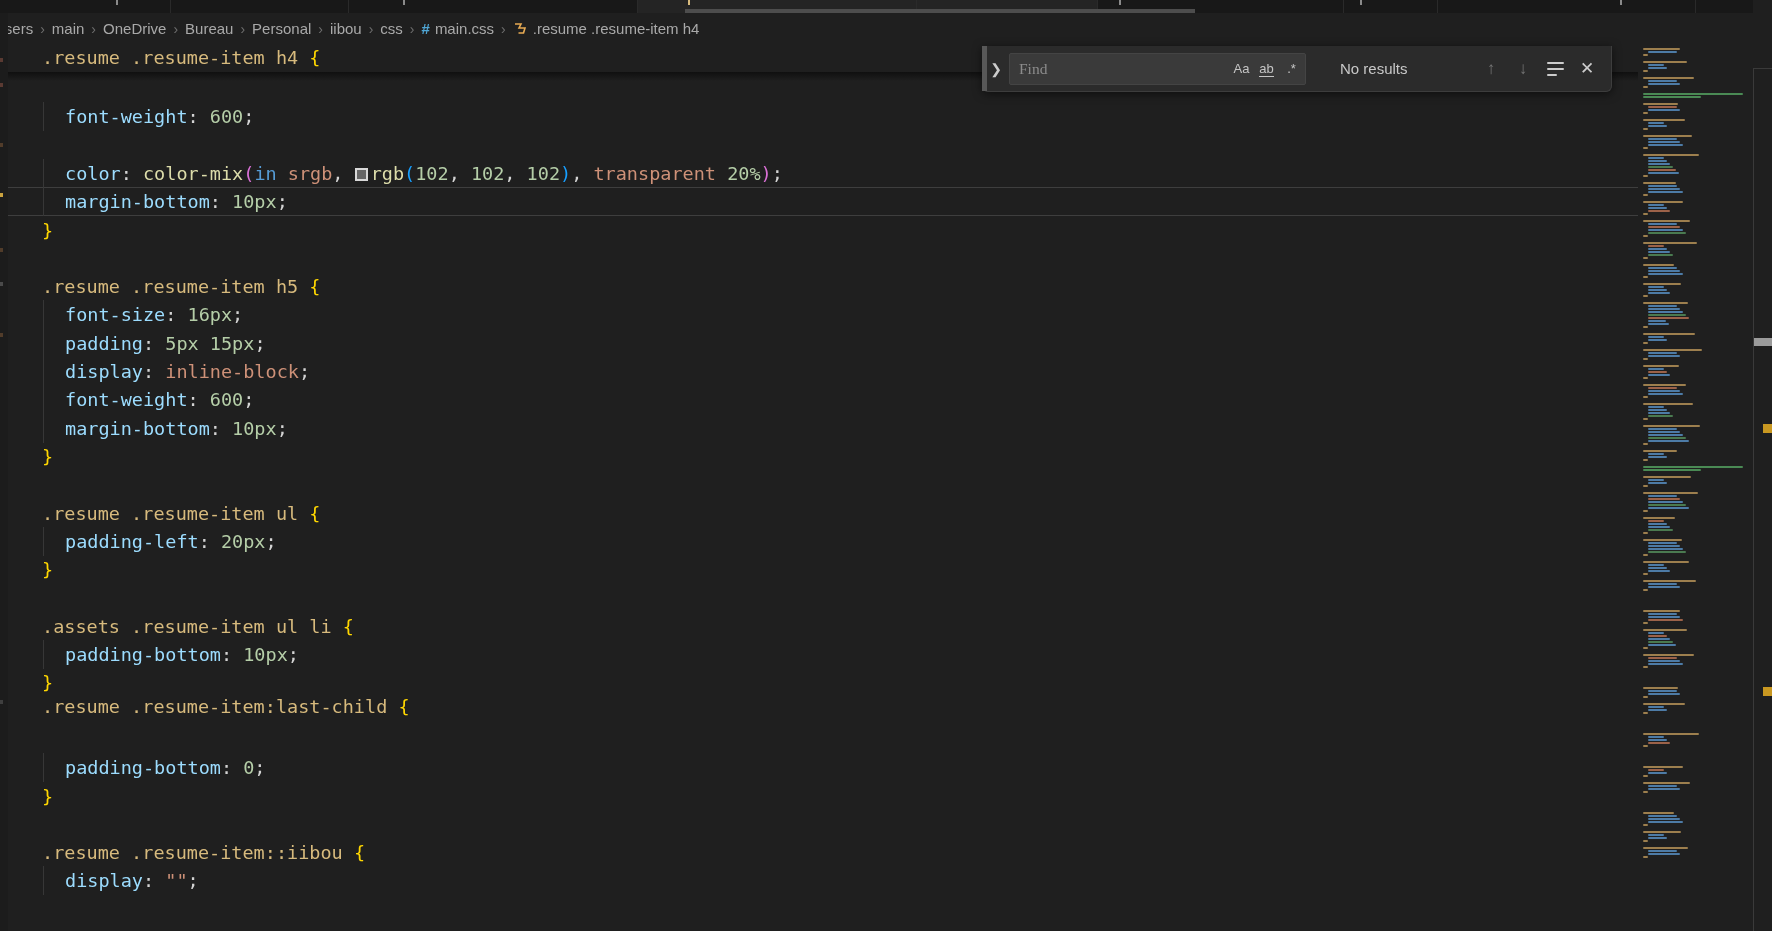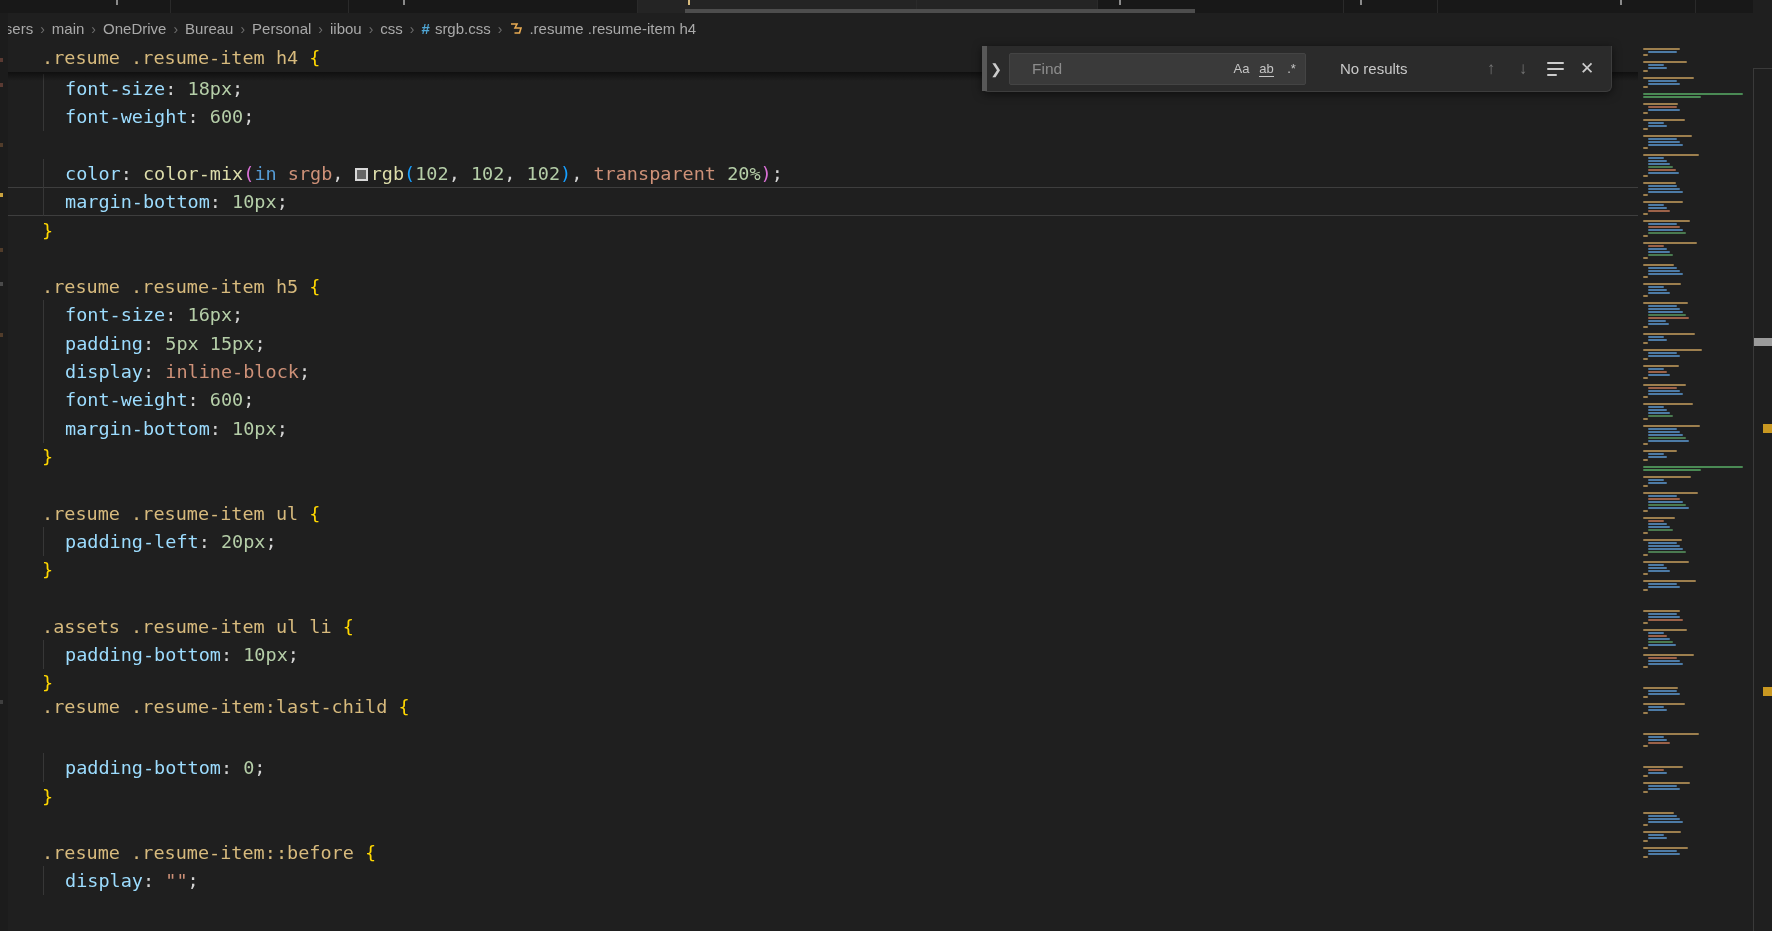--- a/index.html
+++ b/index.html
@@ -41,21 +41,21 @@
   #leftstrip{position:absolute;left:0;top:13px;width:8px;height:918px;background:#1c1c1c;}
   .speck{position:absolute;left:0;width:3px;height:4px;}
   
   #find{position:absolute;left:982px;top:46px;width:630px;height:46px;background:#2b2b2b;
         border:1px solid #3d3d3d;border-top:none;border-radius:0 0 6px 6px;z-index:10;
         box-shadow:0 2px 10px rgba(0,0,0,.55);display:flex;align-items:center;box-sizing:border-box;}
   #find-sash{position:absolute;left:-1px;top:0;width:5px;height:100%;background:#585858;}
   #find-chevron{width:26px;text-align:center;color:#cccccc;font-size:14px;cursor:pointer;flex:none;}
   #find-input{position:relative;width:295px;height:30px;background:#3a3a3a;border:1px solid #444;
         border-radius:2px;display:flex;align-items:center;flex:none;cursor:text;}
-  #find-placeholder{color:#8c8c8c;font-size:15.5px;margin-left:22px;flex:1;}
+  #find-placeholder{color:#8c8c8c;font-size:15.5px;margin-left:9px;flex:1;font-family:Liberation Serif, serif;}
   .find-toggle{width:23px;height:22px;display:flex;align-items:center;justify-content:center;
         color:#c5c5c5;font-size:13px;margin-right:2px;border-radius:3px;cursor:pointer;flex:none;}
   .find-toggle.ww span{border-bottom:1px solid #c5c5c5;}
   #find-results{color:#c8c8c8;font-size:15px;margin-left:34px;flex:none;}
   #find-nav{display:flex;align-items:center;margin-left:auto;margin-right:8px;}
   .find-btn{width:32px;height:28px;display:flex;align-items:center;justify-content:center;
         font-size:17px;cursor:pointer;border-radius:4px;}
   .find-btn.dim{color:#757575;}
   .find-btn.lit{color:#cccccc;}
   #icon-filter{display:inline-flex;flex-direction:column;gap:4px;width:17px;}
@@ -119,21 +119,21 @@
       <span class="bc-item">
         <span>iibou</span>
       </span>
       <span class="bc-sep">›</span>
       <span class="bc-item">
         <span>css</span>
       </span>
       <span class="bc-sep">›</span>
       <span class="bc-item">
         <span class="bc-hash">#</span>
-        <span>srgb.css</span>
+        <span>main.css</span>
       </span>
       <span class="bc-sep">›</span>
       <span class="bc-item">
         <span class="bc-symicon">
           <svg width="15" height="15" viewBox="0 0 15 15">
             <path d="M2 3 h6 l-2 4 h6 l-1.5 5 h-5" fill="none" stroke="#e8ab53" stroke-width="1.6"></path>
           </svg>
         </span>
         <span>.resume .resume-item h4</span>
       </span>
@@ -144,21 +144,20 @@
       <div class="speck" style="top: 70px; background: rgb(90, 58, 50);"></div>
       <div class="speck" style="top: 130px; background: rgb(81, 60, 42);"></div>
       <div class="speck" style="top: 180px; background: rgb(201, 162, 63);"></div>
       <div class="speck" style="top: 235px; background: rgb(81, 60, 42);"></div>
       <div class="speck" style="top: 269px; background: rgb(74, 74, 74);"></div>
       <div class="speck" style="top: 320px; background: rgb(81, 60, 42);"></div>
       <div class="speck" style="top: 687px; background: rgb(63, 63, 63);"></div>
     </div>
 
   <div id="code">
-      <div class="line ind" style="top: 74px;"><div class="guide"></div><span class="txt"><span class="tk-prop">font-size</span><span class="tk-punct">: </span><span class="tk-num">18px</span><span class="tk-punct">;</span></span></div>
       <div class="line ind" style="top: 102.3px;"><div class="guide"></div><span class="txt"><span class="tk-prop">font-weight</span><span class="tk-punct">: </span><span class="tk-num">600</span><span class="tk-punct">;</span></span></div>
       <div class="line ind" style="top: 158.9px;"><div class="guide"></div><span class="txt"><span class="tk-prop">color</span><span class="tk-punct">: </span><span class="tk-fn">color-mix</span><span class="tk-pp">(</span><span class="tk-kw">in</span><span class="tk-punct"> </span><span class="tk-val">srgb</span><span class="tk-punct">, </span><span class="tk-swatch"></span><span class="tk-fn">rgb</span><span class="tk-bp">(</span><span class="tk-num">102</span><span class="tk-punct">, </span><span class="tk-num">102</span><span class="tk-punct">, </span><span class="tk-num">102</span><span class="tk-bp">)</span><span class="tk-punct">, </span><span class="tk-val">transparent</span><span class="tk-punct"> </span><span class="tk-num">20%</span><span class="tk-pp">)</span><span class="tk-punct">;</span></span></div>
       <div class="line ind cur" style="top: 187.2px;"><div class="guide"></div><span class="txt"><span class="tk-prop">margin-bottom</span><span class="tk-punct">: </span><span class="tk-num">10px</span><span class="tk-punct">;</span></span></div>
       <div class="line" style="top: 215.5px;"><span class="txt"><span class="tk-brace">}</span></span></div>
       <div class="line" style="top: 243.8px;"><span class="txt"></span></div>
       <div class="line" style="top: 272.1px;"><span class="txt"><span class="tk-sel">.resume .resume-item h5</span><span class="tk-punct"> </span><span class="tk-brace">{</span></span></div>
       <div class="line ind" style="top: 300.4px;"><div class="guide"></div><span class="txt"><span class="tk-prop">font-size</span><span class="tk-punct">: </span><span class="tk-num">16px</span><span class="tk-punct">;</span></span></div>
       <div class="line ind" style="top: 328.7px;"><div class="guide"></div><span class="txt"><span class="tk-prop">padding</span><span class="tk-punct">: </span><span class="tk-num">5px</span><span class="tk-punct"> </span><span class="tk-num">15px</span><span class="tk-punct">;</span></span></div>
       <div class="line ind" style="top: 357px;"><div class="guide"></div><span class="txt"><span class="tk-prop">display</span><span class="tk-punct">: </span><span class="tk-val">inline-block</span><span class="tk-punct">;</span></span></div>
       <div class="line ind" style="top: 385.3px;"><div class="guide"></div><span class="txt"><span class="tk-prop">font-weight</span><span class="tk-punct">: </span><span class="tk-num">600</span><span class="tk-punct">;</span></span></div>
@@ -170,21 +169,21 @@
       <div class="line" style="top: 555.1px;"><span class="txt"><span class="tk-brace">}</span></span></div>
       <div class="line" style="top: 583.4px;"><span class="txt"></span></div>
       <div class="line" style="top: 611.7px;"><span class="txt"><span class="tk-sel">.assets .resume-item ul li</span><span class="tk-punct"> </span><span class="tk-brace">{</span></span></div>
       <div class="line ind" style="top: 640px;"><div class="guide"></div><span class="txt"><span class="tk-prop">padding-bottom</span><span class="tk-punct">: </span><span class="tk-num">10px</span><span class="tk-punct">;</span></span></div>
       <div class="line" style="top: 668.3px;"><span class="txt"><span class="tk-brace">}</span></span></div>
       <div class="line" style="top: 696.6px;"><span class="txt"></span></div>
       <div class="line" style="top: 692px;"><span class="txt"><span class="tk-sel">.resume .resume-item:last-child</span><span class="tk-punct"> </span><span class="tk-brace">{</span></span></div>
       <div class="line ind" style="top: 753.2px;"><div class="guide"></div><span class="txt"><span class="tk-prop">padding-bottom</span><span class="tk-punct">: </span><span class="tk-num">0</span><span class="tk-punct">;</span></span></div>
       <div class="line" style="top: 781.5px;"><span class="txt"><span class="tk-brace">}</span></span></div>
       <div class="line" style="top: 809.8px;"><span class="txt"></span></div>
-      <div class="line" style="top: 838.1px;"><span class="txt"><span class="tk-sel">.resume .resume-item::before</span><span class="tk-punct"> </span><span class="tk-brace">{</span></span></div>
+      <div class="line" style="top: 838.1px;"><span class="txt"><span class="tk-sel">.resume .resume-item::iibou</span><span class="tk-punct"> </span><span class="tk-brace">{</span></span></div>
       <div class="line ind" style="top: 866.4px;"><div class="guide"></div><span class="txt"><span class="tk-prop">display</span><span class="tk-punct">: </span><span class="tk-val">""</span><span class="tk-punct">;</span></span></div>
     </div>
 
   <div id="sticky"><span class="txt"><span class="tk-sel">.resume .resume-item h4</span><span class="tk-punct"> </span><span class="tk-brace">{</span></span></div>
   <div id="sticky-shadow"></div>
 
   <div id="find">
     <div id="find-sash"></div>
     <div id="find-chevron">❯</div>
     <div id="find-input">

